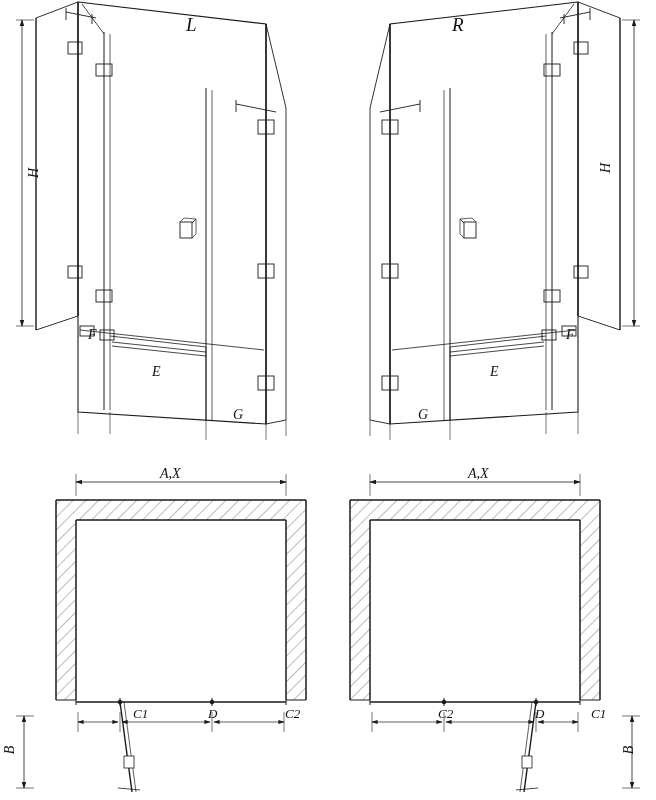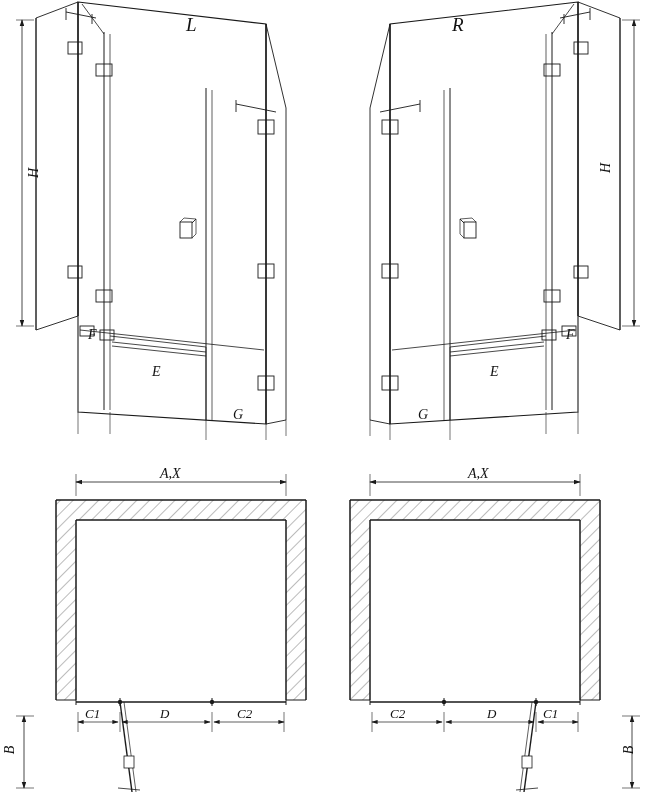--- a/index.html
+++ b/index.html
@@ -3,21 +3,21 @@
 <meta charset="utf-8">
 <style>
   html,body{margin:0;padding:0;background:#ffffff;}
   body{width:656px;height:800px;position:relative;overflow:hidden;
        font-family:"Liberation Serif",serif;color:#1a1a1a;}
   .diagram{position:absolute;left:0;top:0;width:656px;height:800px;}
   .lbl{position:absolute;font-family:"Liberation Serif",serif;color:#111;
        font-style:italic;white-space:nowrap;}
   .lbl.big{font-size:19px;font-style:italic;}
   .lbl.mid{font-size:14px;}
-  .lbl.small{font-size:13px;}
+  .lbl.small{font-size:13px;margin-left:48px;}
   .rot{transform:rotate(-90deg);transform-origin:50% 50%;}
   svg{display:block;}
 </style>
 </head>
 <body>
 
 <div class="diagram">
 
 <svg width="656" height="800" viewBox="0 0 656 800">
   <defs>

